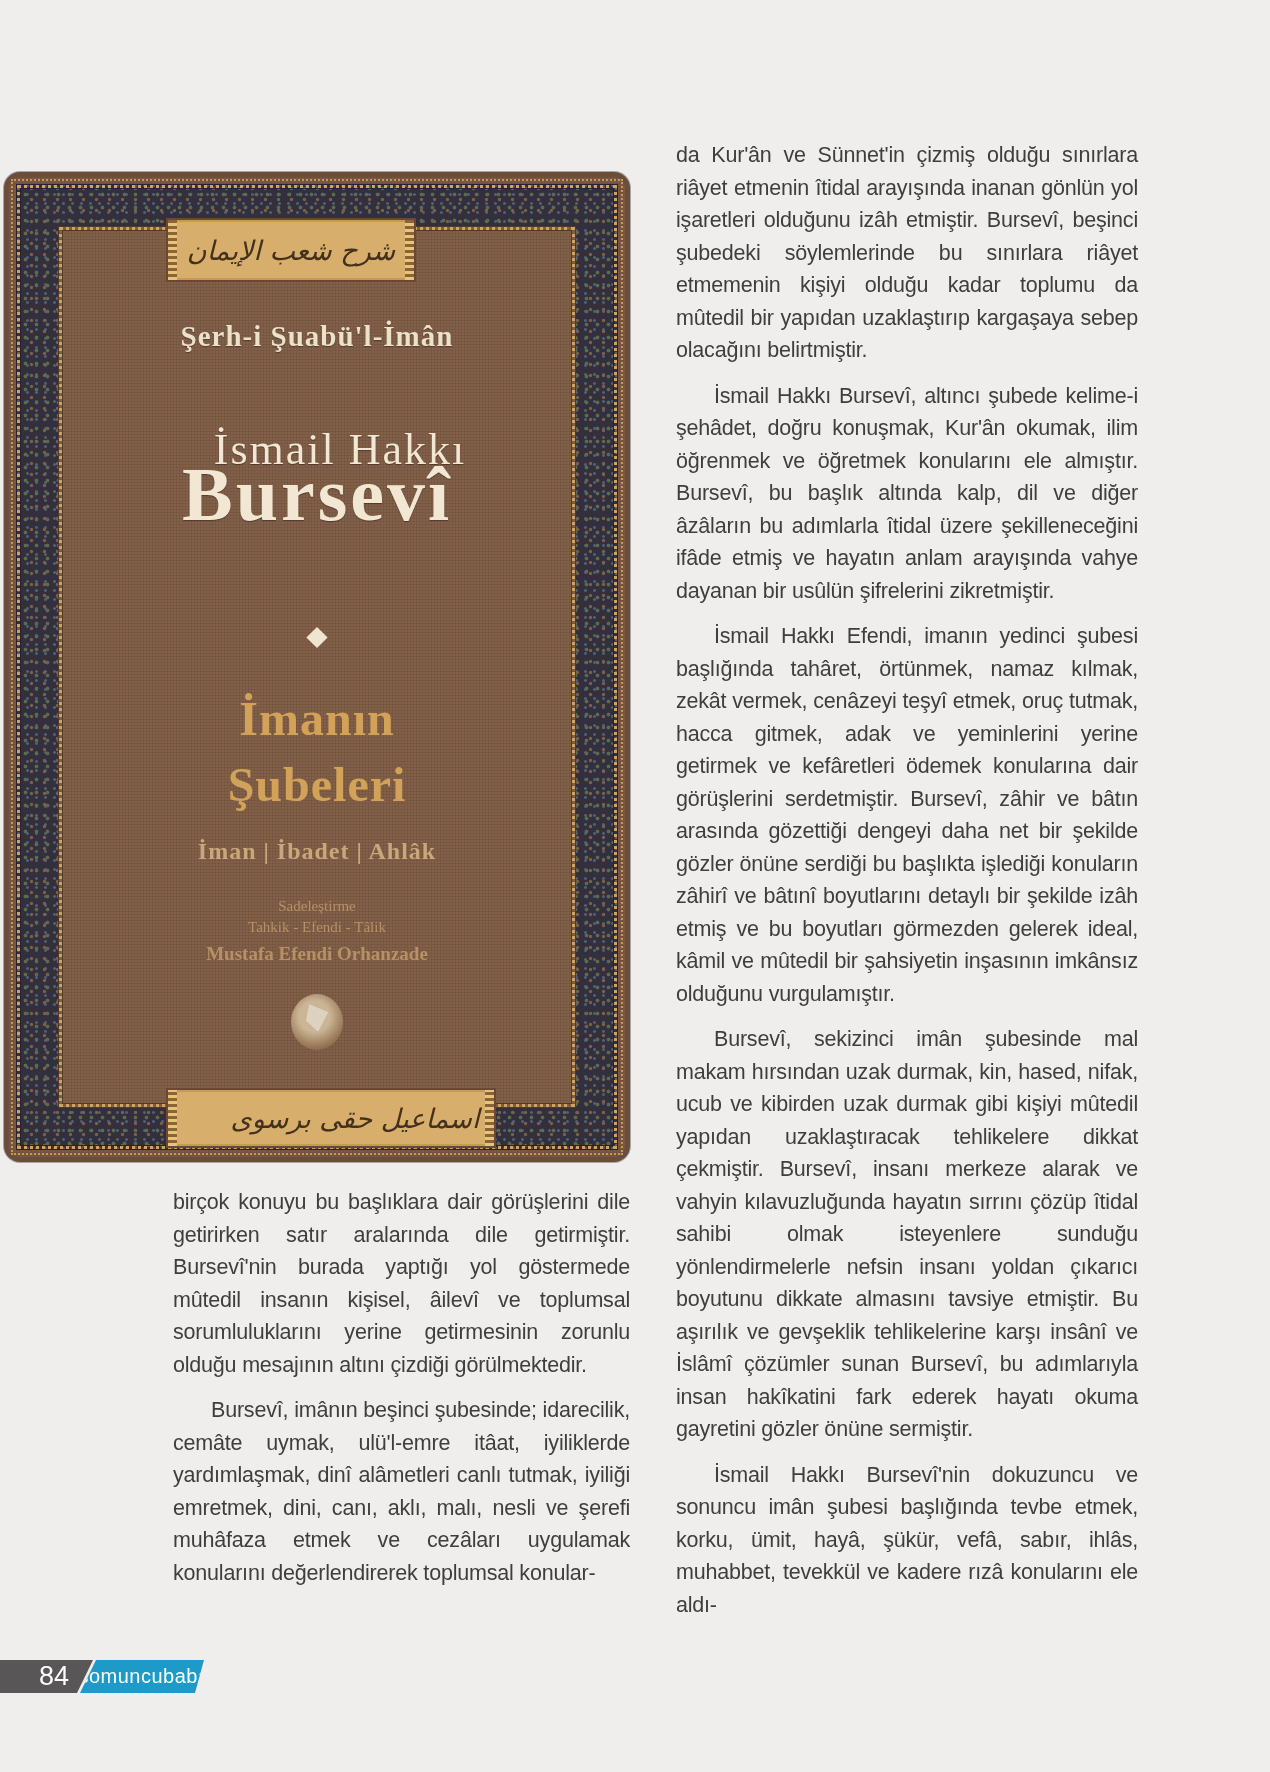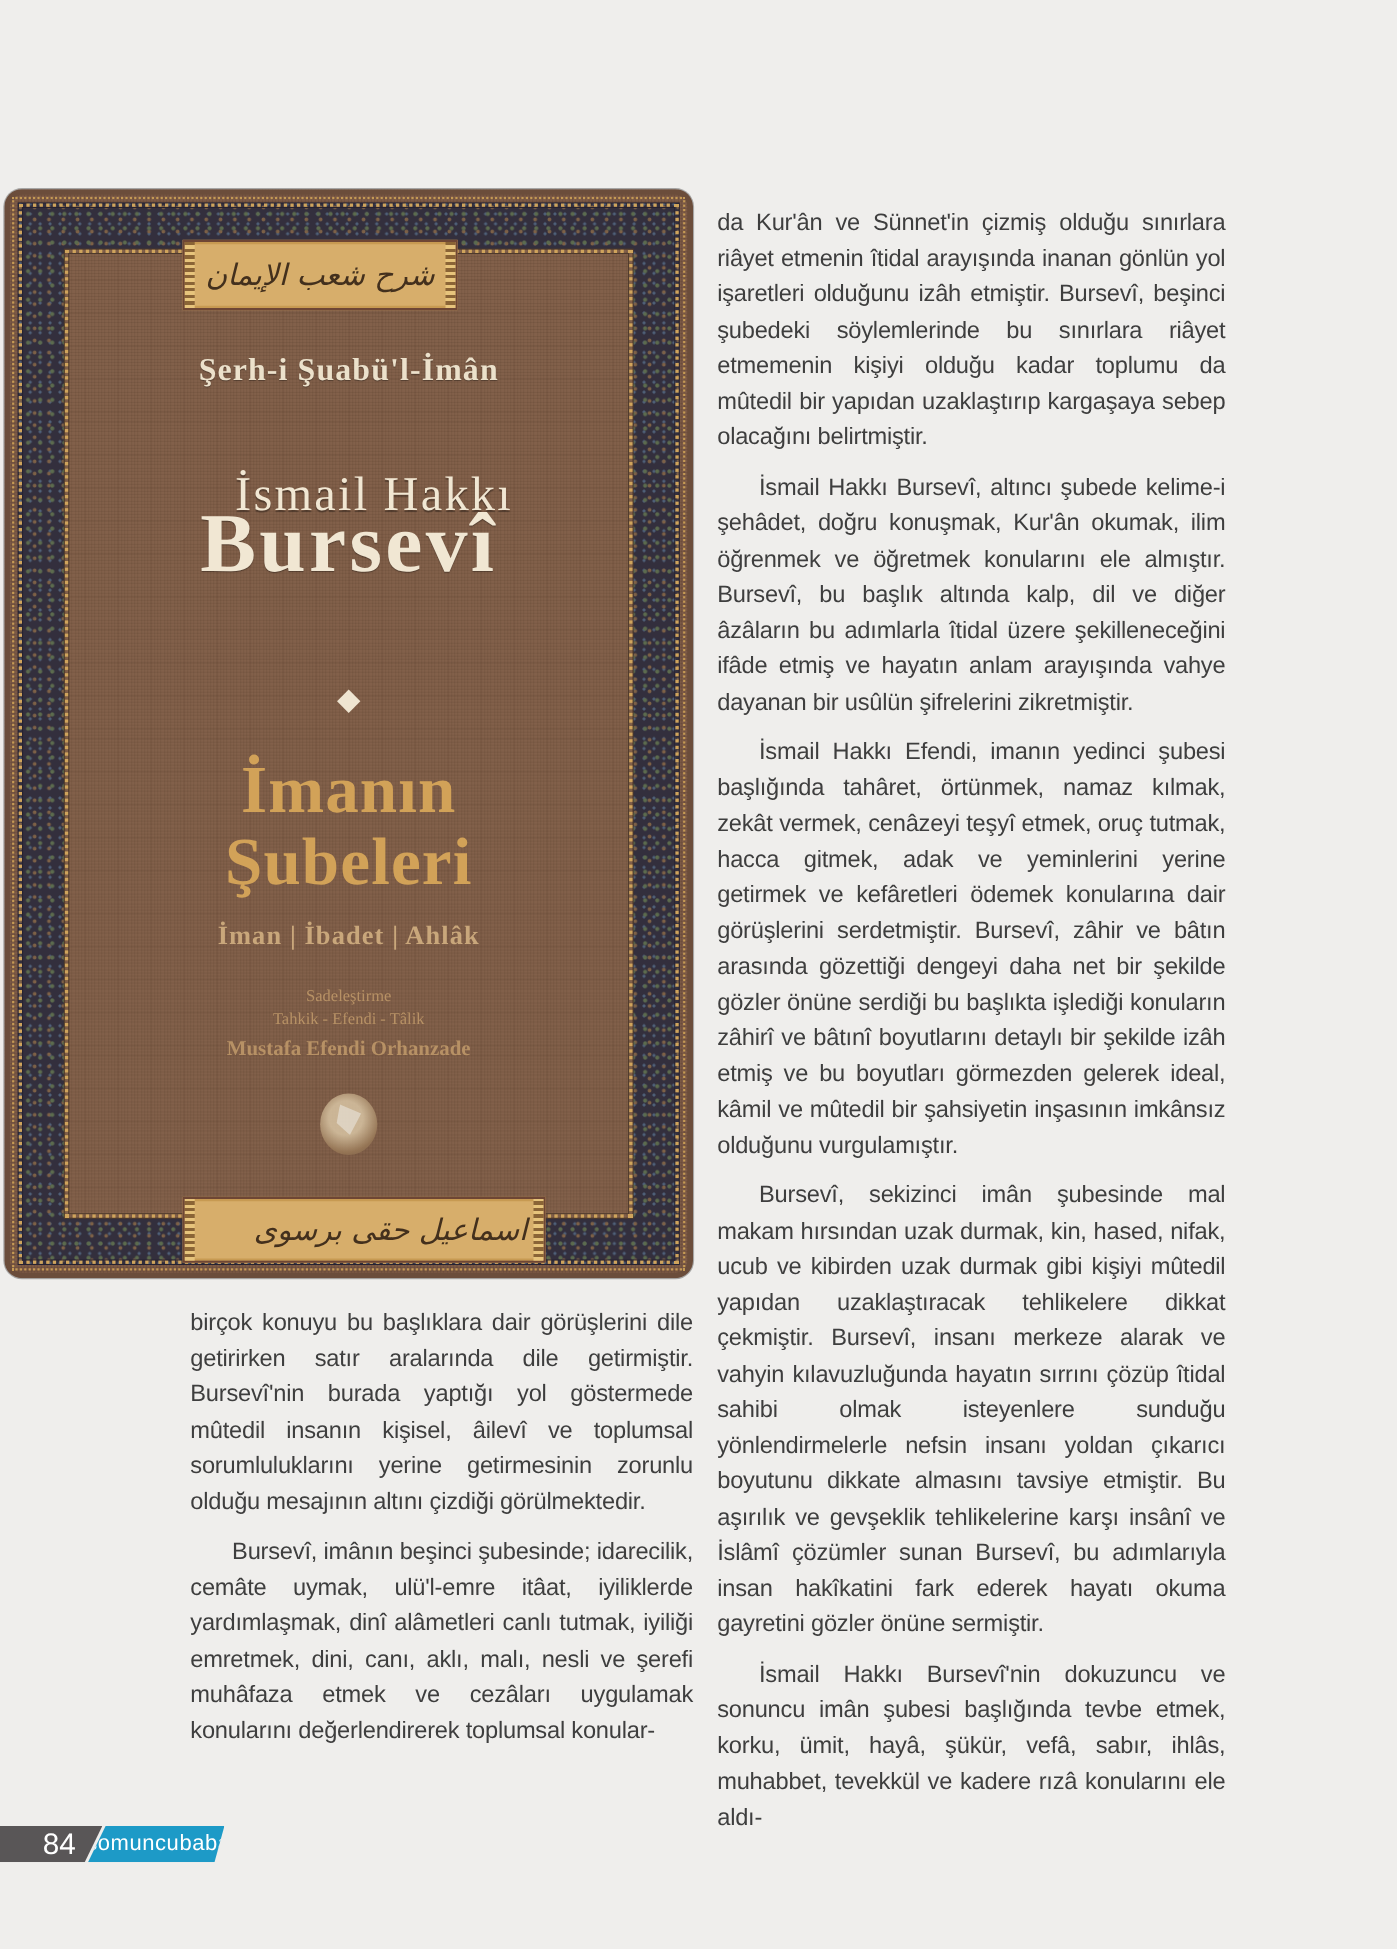--- a/index.html
+++ b/index.html
@@ -71,21 +71,21 @@
   }
   .author-block { top:252px; color:#f1e7d3; font-family:"Liberation Serif", serif;
     text-shadow:0 1px 1px rgba(0,0,0,.35); }
   .author-line1 { font-size:44px; letter-spacing:2px; text-indent:46px; }
   .author-line2 { font-size:76px; font-weight:bold; letter-spacing:3px; margin-top:-24px; }
   .diamond {
     position:absolute; left:50%; top:458px; width:15px; height:15px;
     transform:translateX(-50%) rotate(45deg); background:#efe5d1;
   }
   .title-block { top:514px; color:#d2a258; font-family:"Liberation Serif", serif; font-weight:bold; }
-  .title-line { font-size:61px; letter-spacing:1px; line-height:66px; }
+  .title-line { font-size:48px; letter-spacing:1px; line-height:66px; }
   .cover-subtitle {
     top:666px; font-family:"Liberation Serif", serif; font-weight:bold;
     font-size:24px; letter-spacing:1px; color:#c9a77b;
   }
   .edition-block { top:724px; font-family:"Liberation Serif", serif;
     color:#b79165; font-size:15px; line-height:21px; }
   .editor-name { font-size:19px; font-weight:bold; margin-top:5px; }
   .publisher-logo {
     position:absolute; left:50%; top:822px; width:52px; height:56px;
     transform:translateX(-50%); border-radius:50%;
@@ -100,21 +100,21 @@
 
   
   .col {
     position:absolute; color:#3e3e3e; font-size:21.5px; line-height:32.5px;
     text-align:justify; hyphens:auto; -webkit-hyphens:auto;
     letter-spacing:-0.2px;
   }
   .col p { margin:0 0 13px 0; text-indent:38px; }
   .col p.cont { text-indent:0; }
   .col-left  { left:173px; top:1186px; width:457px; }
-  .col-right { left:652px; top:139px;  width:462px;margin-top:47px; }
+  .col-right { left:676px; top:139px;  width:462px; }
 
   
   .footer-page-tab {
     position:absolute; left:0; top:1660px; width:97px; height:33px;
     background:#595657; clip-path:polygon(0 0, 93px 0, 77px 100%, 0 100%);
     color:#ffffff; font-size:27px;
     display:flex; align-items:center; justify-content:flex-end;
     padding-right:28px; box-sizing:border-box;
   }
   .footer-brand-tab {

